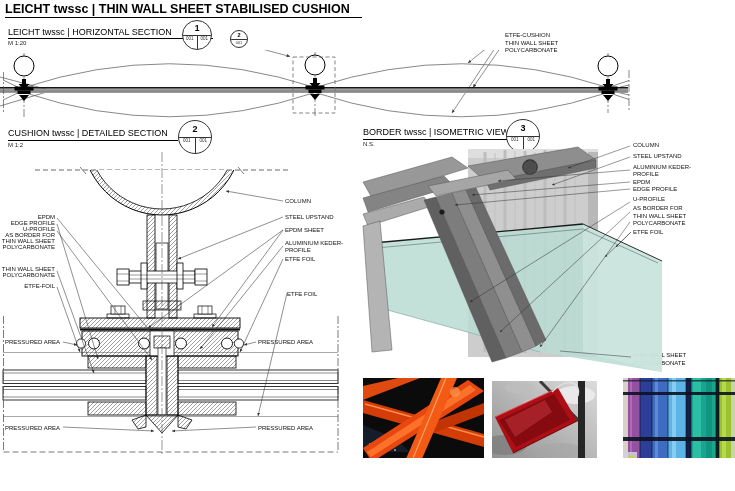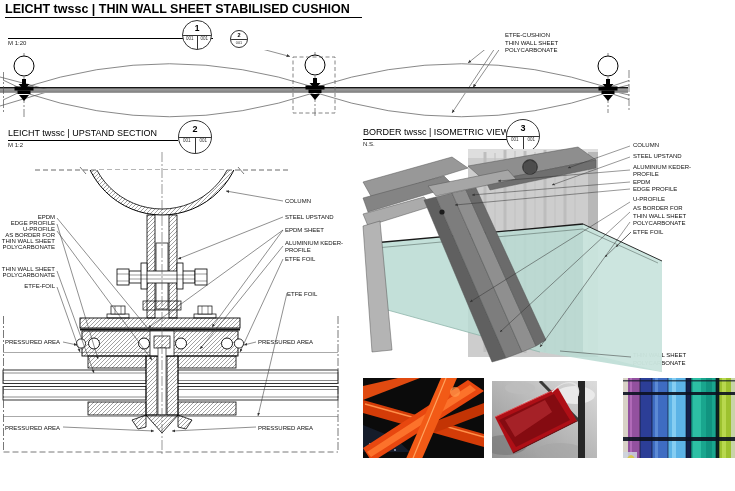--- a/index.html
+++ b/index.html
@@ -22,20 +22,21 @@
   svg{position:absolute;display:block;}
 </style>
 </head>
 <body>
 
 <div id="sheet">
 
   <div class="main-title">LEICHT twssc | THIN WALL SHEET STABILISED CUSHION</div>
   <div class="uline" style="left:5px;top:17px;width:357px;border-top-width:1.4px;"></div>
 
+  <div class="ttl" style="left:8px;top:27px;">LEICHT twssc | HORIZONTAL SECTION</div>
   <div class="uline" style="left:8px;top:38px;width:205px;"></div>
   <div class="scale" style="left:8px;top:40px;">M 1:20</div>
 
   <div class="refc" style="left:182px;top:20px;width:30px;height:30px;">
     <div class="num" style="font-size:8.5px;">1</div>
     <div class="sub">
       <span class="divl">001</span>
       <span>001</span>
     </div>
   </div>
@@ -120,21 +121,21 @@
           <polygon points="602.5,84 613.5,84 608,90"></polygon>
         <rect x="598.5" y="86.5" width="19" height="4"></rect>
           <rect x="601.5" y="90.5" width="13" height="3.5"></rect>
         <polygon points="603,95 613,95 608,101"></polygon>
       </g>
     </g>
 
     <rect x="293" y="57" width="42" height="56" fill="none" stroke="#666" stroke-width="0.8" stroke-dasharray="4 2.5"></rect>
   </svg>
 
-  <div class="ttl" style="left:8px;top:128px;">LEICHT twssc | UPSTAND SECTION</div>
+  <div class="ttl" style="left:8px;top:128px;">CUSHION twssc | DETAILED SECTION</div>
   <div class="uline" style="left:8px;top:140px;width:170px;"></div>
   <div class="scale" style="left:8px;top:142px;">M 1:2</div>
 
   <div class="refc" style="left:178px;top:120px;width:34px;height:34px;">
     <div class="num" style="font-size:9px;">2</div>
     <div class="sub">
       <span class="divl">001</span>
       <span>001</span>
     </div>
   </div>

